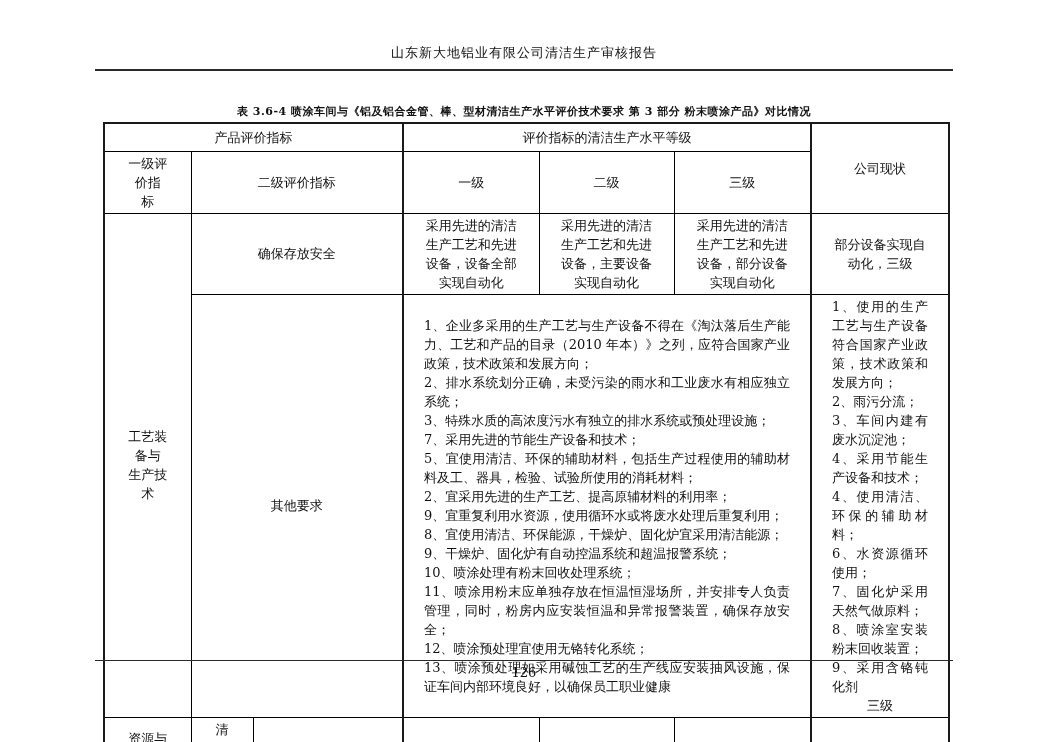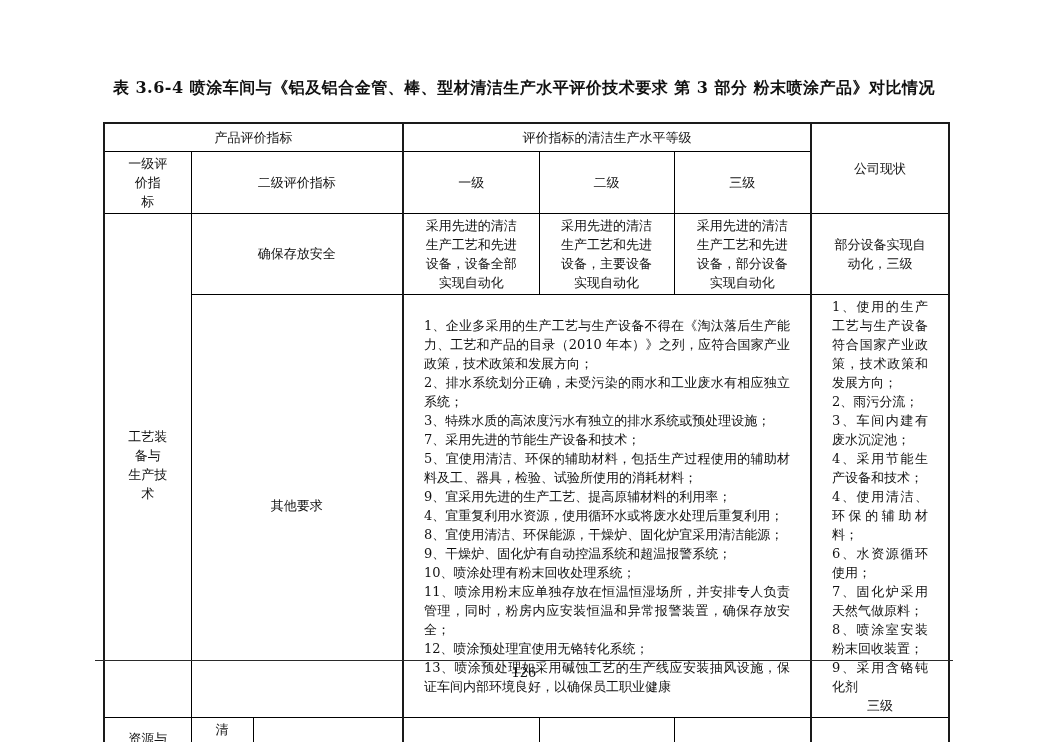--- a/index.html
+++ b/index.html
@@ -18,25 +18,25 @@
     left: 95px;
     width: 858px;
     text-align: center;
     font-size: 13px;
     letter-spacing: 1px;
     padding-bottom: 7px;
     border-bottom: 2px solid #2a2a2a;
   }
   .table-caption {
     position: absolute;
-    top: 78px;
+    top: 104px;
     left: 95px;
     width: 858px;
     text-align: center;
-    font-size: 16px;
+    font-size: 11px;
     font-weight: bold;
     letter-spacing: 0.5px;
   }
   table.cmp {
     position: absolute;
     top: 122px;
     left: 103px;
     width: 845px;
     border-collapse: collapse;
     table-layout: fixed;
@@ -81,20 +81,23 @@
     width: 858px;
     text-align: center;
     font-size: 13px;
   }
 </style>
 </head>
 <body>
 
 <div class="page">
 
+  <div class="doc-header">
+    <span>山东新大地铝业有限公司清洁生产审核报告</span>
+  </div>
 
   <div class="table-caption">表 3.6-4 喷涂车间与《铝及铝合金管、棒、型材清洁生产水平评价技术要求 第 3 部分 粉末喷涂产品》对比情况</div>
 
   <table class="cmp">
     <colgroup>
       <col style="width:87px">
       <col style="width:62px">
       <col style="width:150px">
       <col style="width:136px">
       <col style="width:135px">
@@ -125,22 +128,22 @@
         <td class="bl2">部分设备实现自动化，三级</td>
       </tr>
       <tr class="r4">
         <td colspan="2">其他要求</td>
         <td colspan="3" class="list-cell bl2">
             <div class="list-line">1、企业多采用的生产工艺与生产设备不得在《淘汰落后生产能力、工艺和产品的目录（2010 年本）》之列，应符合国家产业政策，技术政策和发展方向；</div>
             <div class="list-line">2、排水系统划分正确，未受污染的雨水和工业废水有相应独立系统；</div>
             <div class="list-line">3、特殊水质的高浓度污水有独立的排水系统或预处理设施；</div>
             <div class="list-line">7、采用先进的节能生产设备和技术；</div>
             <div class="list-line">5、宜使用清洁、环保的辅助材料，包括生产过程使用的辅助材料及工、器具，检验、试验所使用的消耗材料；</div>
-            <div class="list-line">9、宜采用先进的生产工艺、提高原辅材料的利用率；</div>
-            <div class="list-line">4、宜重复利用水资源，使用循环水或将废水处理后重复利用；</div>
+            <div class="list-line">2、宜采用先进的生产工艺、提高原辅材料的利用率；</div>
+            <div class="list-line">9、宜重复利用水资源，使用循环水或将废水处理后重复利用；</div>
             <div class="list-line">8、宜使用清洁、环保能源，干燥炉、固化炉宜采用清洁能源；</div>
             <div class="list-line">9、干燥炉、固化炉有自动控温系统和超温报警系统；</div>
             <div class="list-line">10、喷涂处理有粉末回收处理系统；</div>
             <div class="list-line">11、喷涂用粉末应单独存放在恒温恒湿场所，并安排专人负责管理，同时，粉房内应安装恒温和异常报警装置，确保存放安全；</div>
             <div class="list-line">12、喷涂预处理宜使用无铬转化系统；</div>
             <div class="list-line">13、喷涂预处理如采用碱蚀工艺的生产线应安装抽风设施，保证车间内部环境良好，以确保员工职业健康</div>
           </td>
         <td class="list-cell bl2">
           <div>
               <div class="list-line">1、使用的生产工艺与生产设备符合国家产业政策，技术政策和发展方向；</div>

